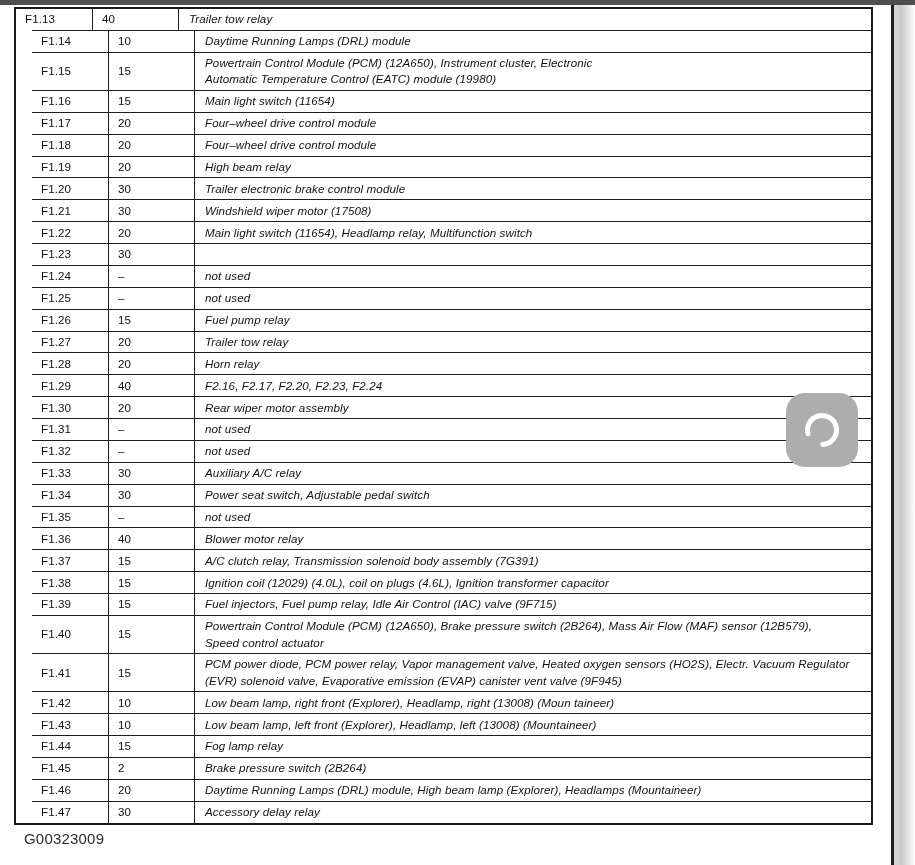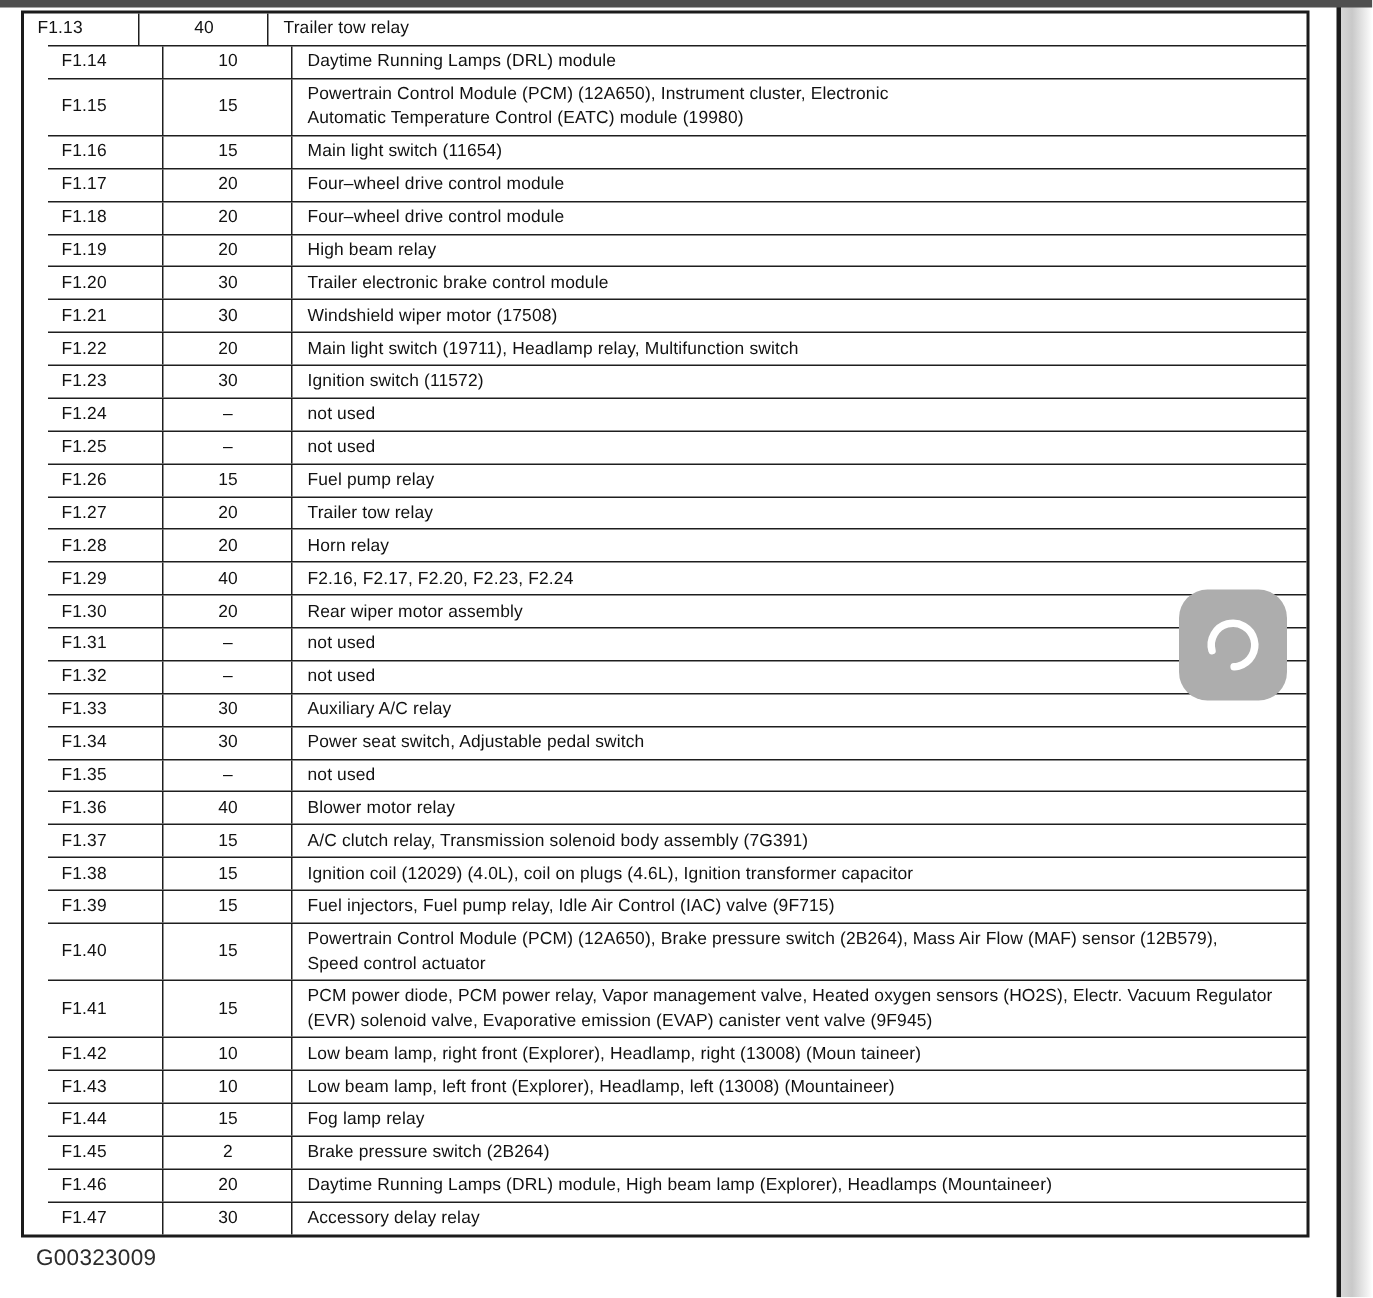--- a/index.html
+++ b/index.html
@@ -69,25 +69,25 @@
   }
   .c1 {
     width: 77px;
     box-sizing: border-box;
     border-right: 1.7px solid #1e1e1e;
   }
   .c2 {
     width: 86px;
     box-sizing: border-box;
     border-right: 1.7px solid #1e1e1e;
-    text-align: center;
   }
   .c3 {
     flex: 1;
     padding-left: 10px;
+    font-style: italic;
   }
   .figure-code {
     position: absolute;
     left: 24px;
     top: 830px;
     font-size: 15px;
     color: #2c2c2c;
     letter-spacing: 0.2px;
   }
   
@@ -172,29 +172,26 @@
     <div class="cell c1">F1.21</div>
     <div class="cell c2">30</div>
     <div class="cell c3">
           <div>Windshield wiper motor (17508)</div>
         </div>
   </div>
       <div class="trow">
     <div class="cell c1">F1.22</div>
     <div class="cell c2">20</div>
     <div class="cell c3">
-          <div>Main light switch (19711), Headlamp relay, Multifunction switch</div>
+          <div>Main light switch (11654), Headlamp relay, Multifunction switch</div>
         </div>
   </div>
       <div class="trow">
     <div class="cell c1">F1.23</div>
     <div class="cell c2">30</div>
-    <div class="cell c3">
-          <div>Ignition switch (11572)</div>
-        </div>
   </div>
       <div class="trow">
     <div class="cell c1">F1.24</div>
     <div class="cell c2">–</div>
     <div class="cell c3">
           <div>not used</div>
         </div>
   </div>
       <div class="trow">
     <div class="cell c1">F1.25</div>

